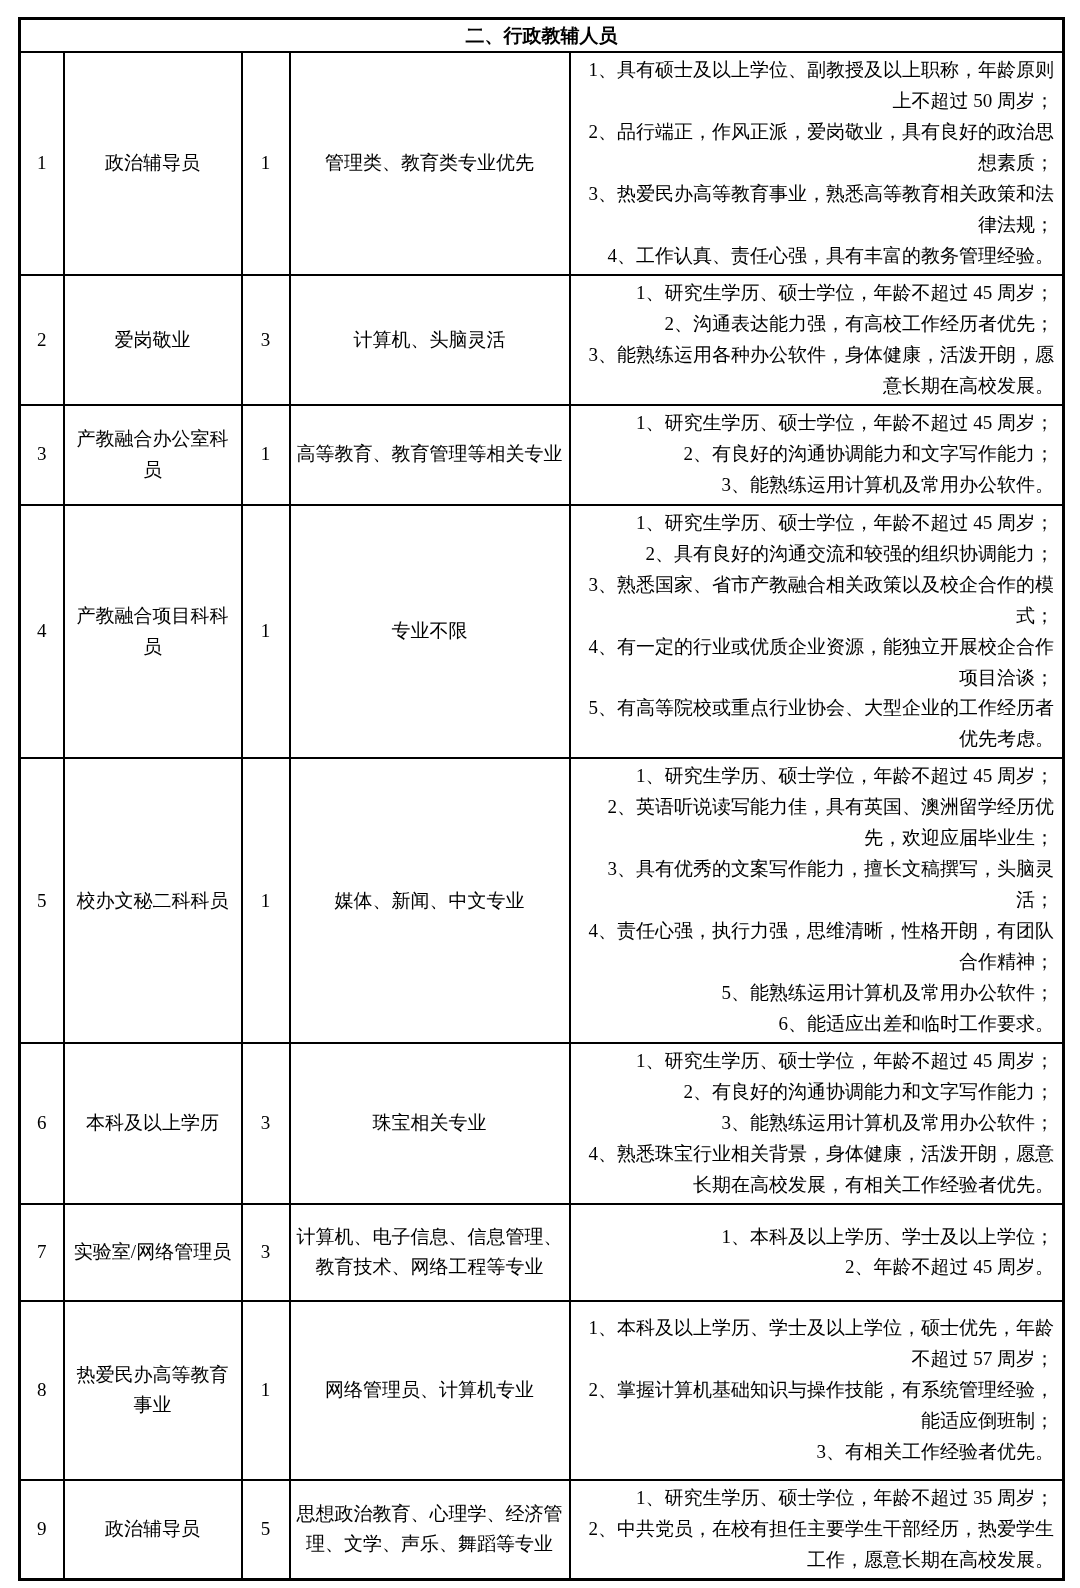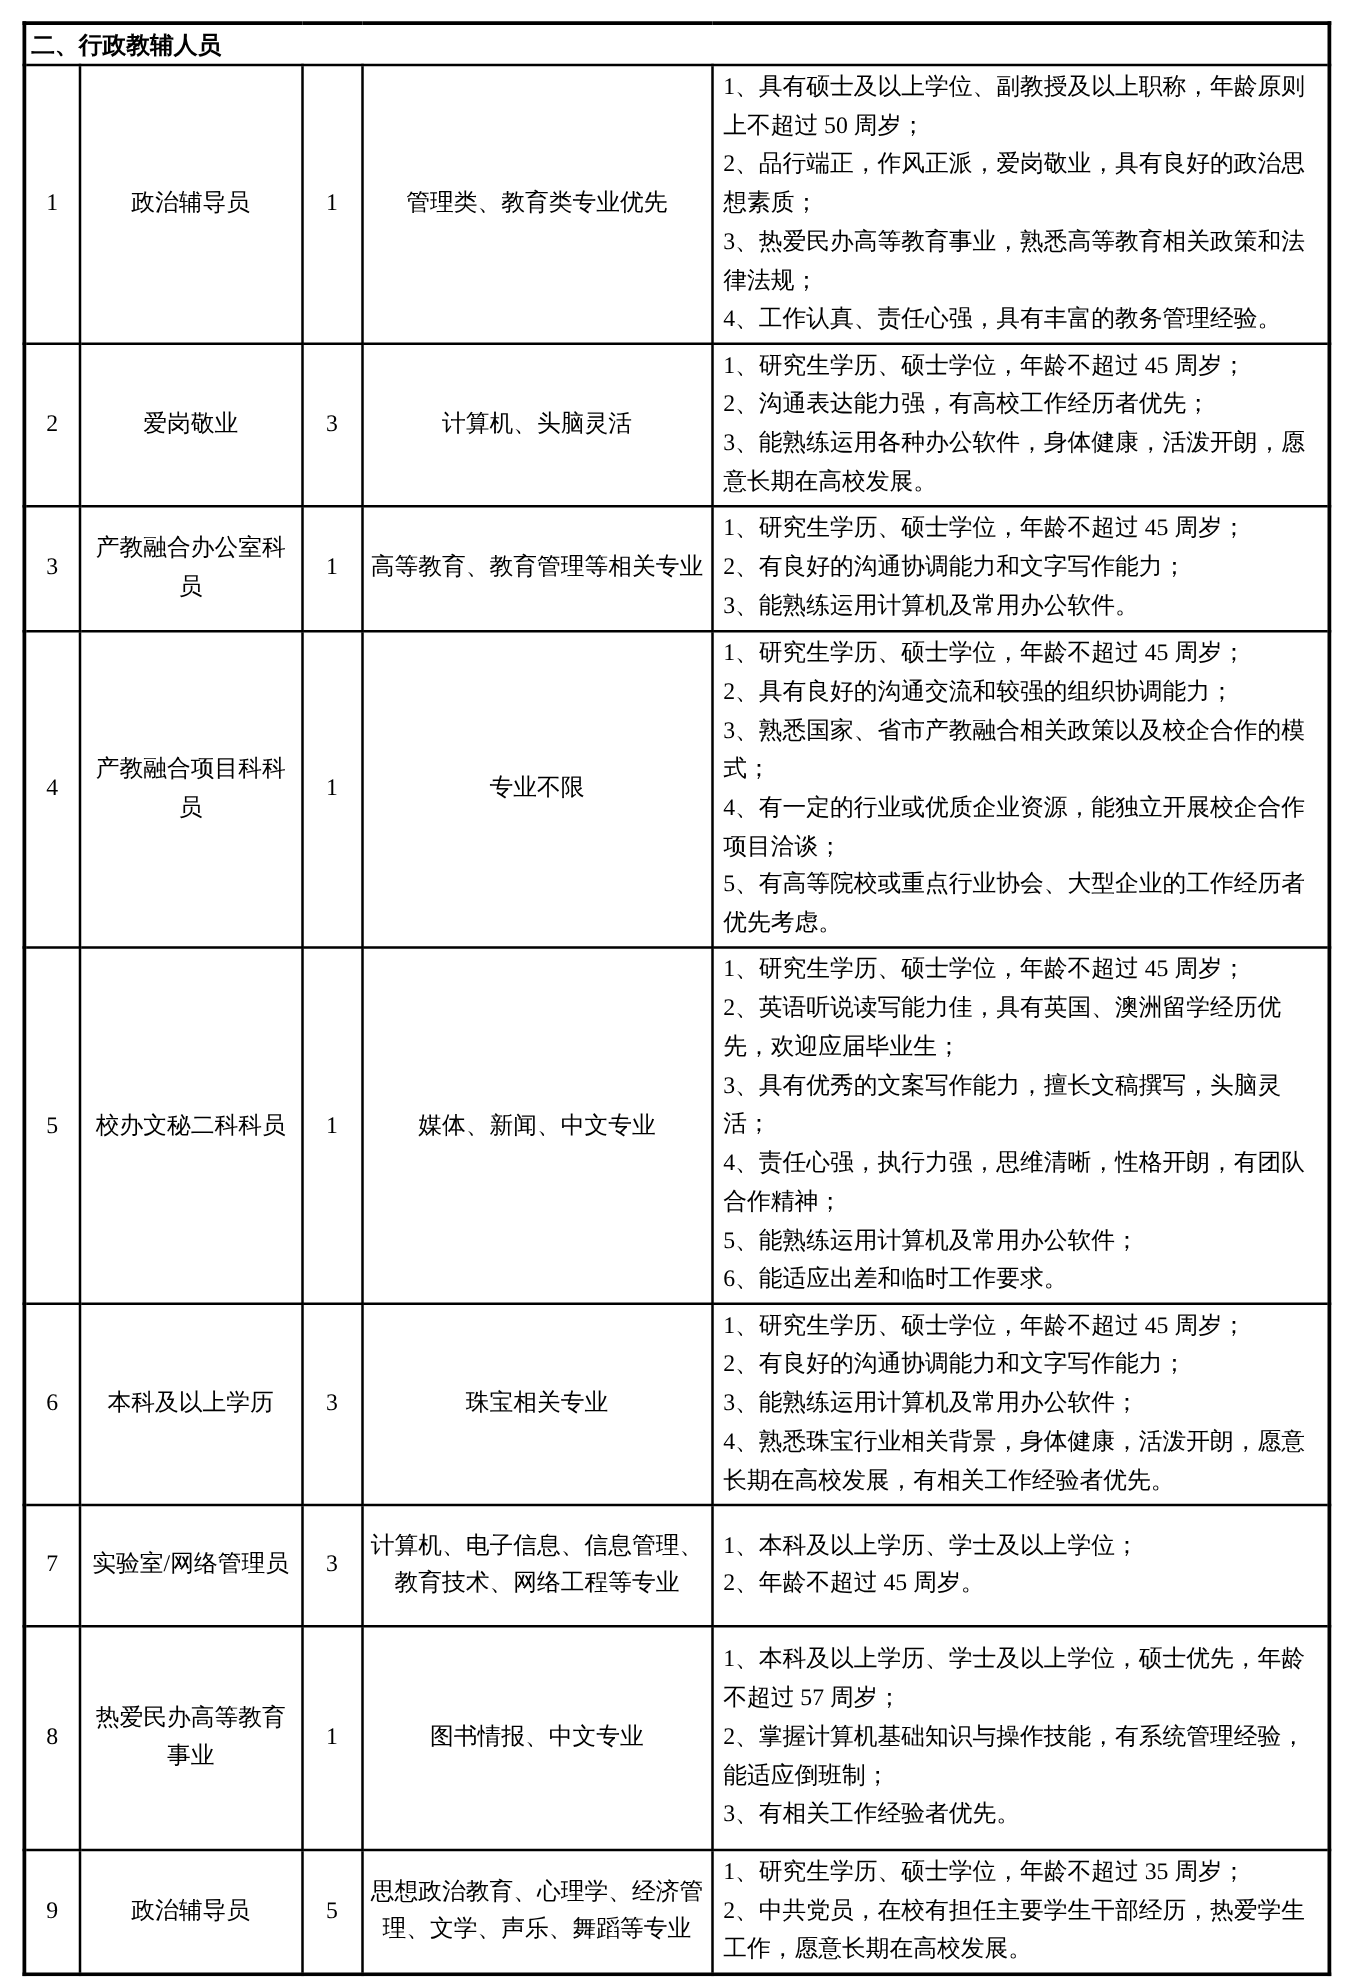--- a/index.html
+++ b/index.html
@@ -16,40 +16,40 @@
     border:3px solid #000;
   }
   table.doc td, table.doc th {
     border:2px solid #000;
     font-size:19px;
     overflow:hidden;
   }
   .title-cell {
     font-weight:bold;
     font-size:21px;
-    text-align:left;
+    text-align:center;
     padding:1px 4px;
     height:29px;
   }
   th.hdr {
     font-weight:bold;
     font-size:20px;
     text-align:center;
     vertical-align:middle;
     height:38px;
     padding:0 2px;
   }
   td.c-center {
     text-align:center;
     vertical-align:middle;
     line-height:1.6;
     padding:2px 4px;
   }
   td.c-req {
-    text-align:left;
+    text-align:right;
     vertical-align:middle;
     padding:2px 8px;
     white-space:pre-line;
     line-height:1.63;
   }
 </style>
 </head>
 <body>
 
 <div class="sheet">
@@ -139,21 +139,21 @@
         <td class="c-center">3</td>
         <td class="c-center">计算机、电子信息、信息管理、教育技术、网络工程等专业</td>
         <td class="c-req">1、本科及以上学历、学士及以上学位；
 2、年龄不超过 45 周岁。</td>
       </tr>
 
       <tr style="height:179px">
         <td class="c-center">8</td>
         <td class="c-center">热爱民办高等教育事业</td>
         <td class="c-center">1</td>
-        <td class="c-center">图书情报、中文专业</td>
+        <td class="c-center">网络管理员、计算机专业</td>
         <td class="c-req">1、本科及以上学历、学士及以上学位，硕士优先，年龄不超过 57 周岁；
 2、掌握计算机基础知识与操作技能，有系统管理经验，能适应倒班制；
 3、有相关工作经验者优先。</td>
       </tr>
 
       <tr style="height:80px">
         <td class="c-center">9</td>
         <td class="c-center">政治辅导员</td>
         <td class="c-center">5</td>
         <td class="c-center">思想政治教育、心理学、经济管理、文学、声乐、舞蹈等专业</td>

